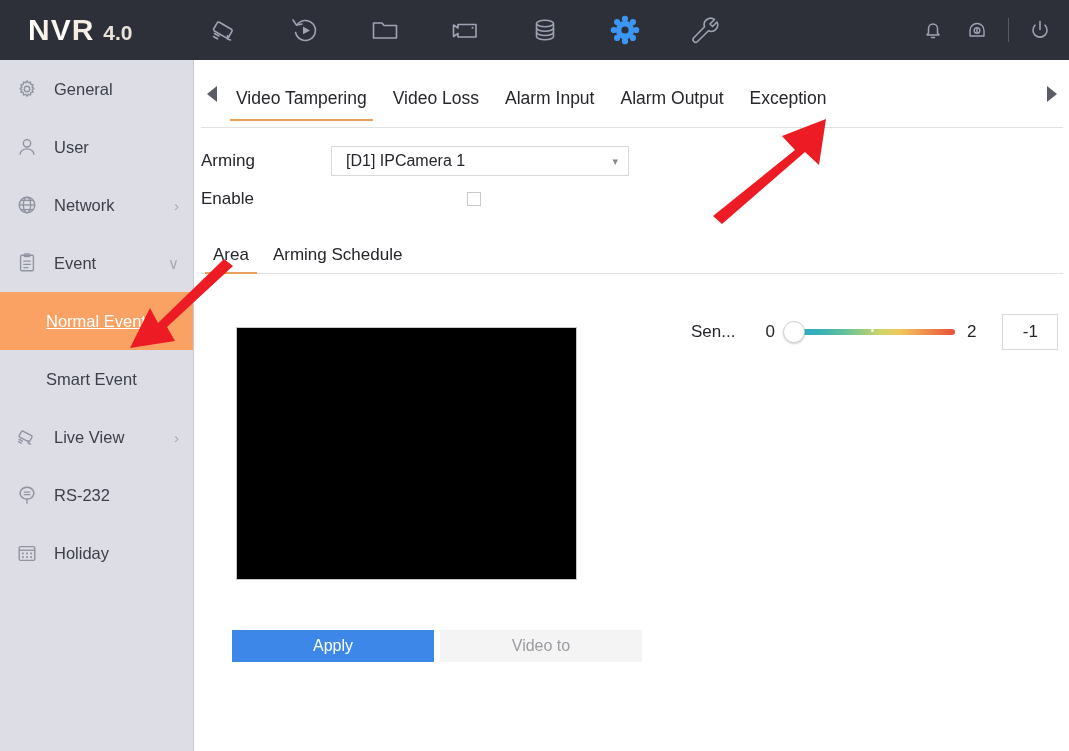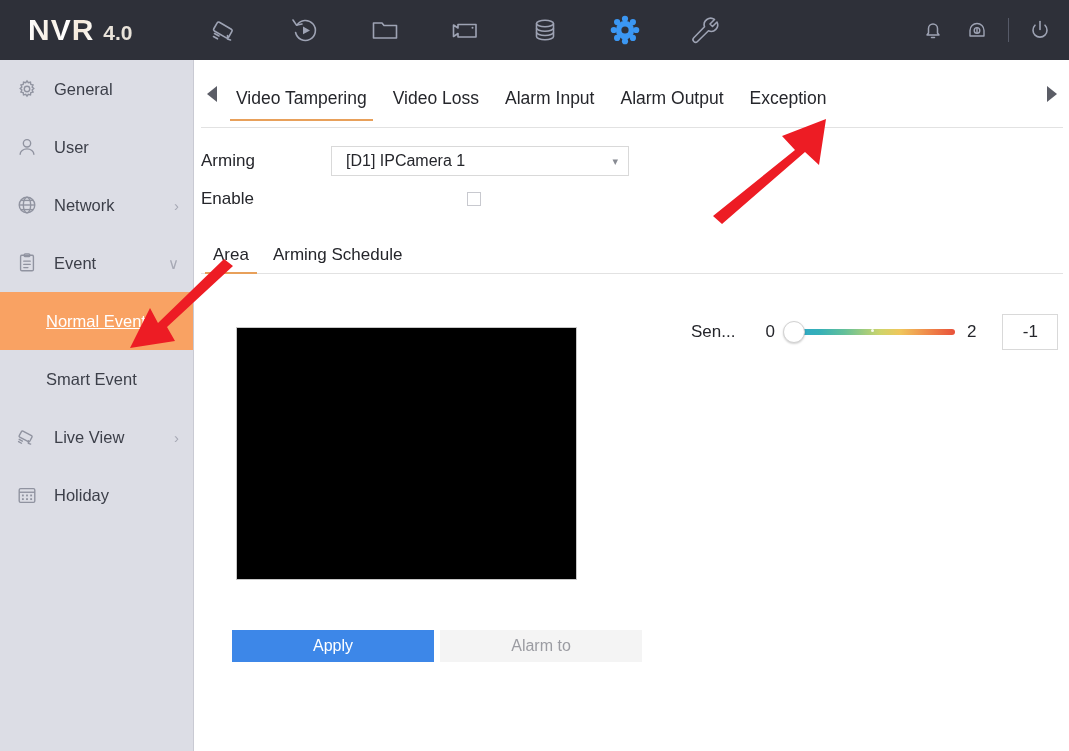--- a/index.html
+++ b/index.html
@@ -384,20 +384,32 @@
           <rect x="6.5" y="5" width="13" height="7.5" rx="1.2" transform="rotate(28 6.5 5)"></rect>
           <path d="M3.5 14.5 L7 16.5"></path>
             <path d="M2.8 17 L6 18.8"></path>
           <path d="M13.5 16 L13.5 19 L16 19.8"></path>
         </svg>
       </span>
       <span class="slabel">Live View</span>
       <span class="chev">›</span>
     </div>
 
+    <div class="side-item">
+      <span class="sico">
+        <svg width="22" height="22" viewBox="0 0 24 24" fill="none" stroke="currentColor" stroke-width="1.5" stroke-linecap="round">
+          <path d="M12 3.5 A7.5 6.5 0 1 1 11.99 3.5 Z"></path>
+          <path d="M12 16.5 L12 21"></path>
+          <path d="M9 8.8 L15 8.8"></path>
+            <path d="M9 11.6 L15 11.6"></path>
+        </svg>
+      </span>
+      <span class="slabel">RS-232</span>
+      <span class="chev"></span>
+    </div>
 
     <div class="side-item">
       <span class="sico">
         <svg width="22" height="22" viewBox="0 0 24 24" fill="none" stroke="currentColor" stroke-width="1.5">
           <rect x="3.5" y="5" width="17" height="15" rx="1.5"></rect>
           <path d="M3.5 9 L20.5 9"></path>
           <g fill="currentColor" stroke="none">
             <rect x="6.5" y="11.5" width="2" height="2"></rect>
               <rect x="11" y="11.5" width="2" height="2"></rect>
               <rect x="15.5" y="11.5" width="2" height="2"></rect>
@@ -469,21 +481,21 @@
         <div class="sens-value">
           <span>-1</span>
         </div>
       </div>
 
       <div class="btnrow">
         <div class="btn primary">
           <span>Apply</span>
         </div>
         <div class="btn secondary">
-          <span>Alarm to</span>
+          <span>Video to</span>
         </div>
       </div>
     </div>
   </div>
 
   <svg class="arrow-overlay" viewBox="0 0 1069 751">
     <g fill="#ed1c24">
       <path d="M713 216 L795 150 L782 136 L826 119 L819 165 L805 152 L722 224 Z"></path>
     </g>
     <g fill="#ed1c24">

